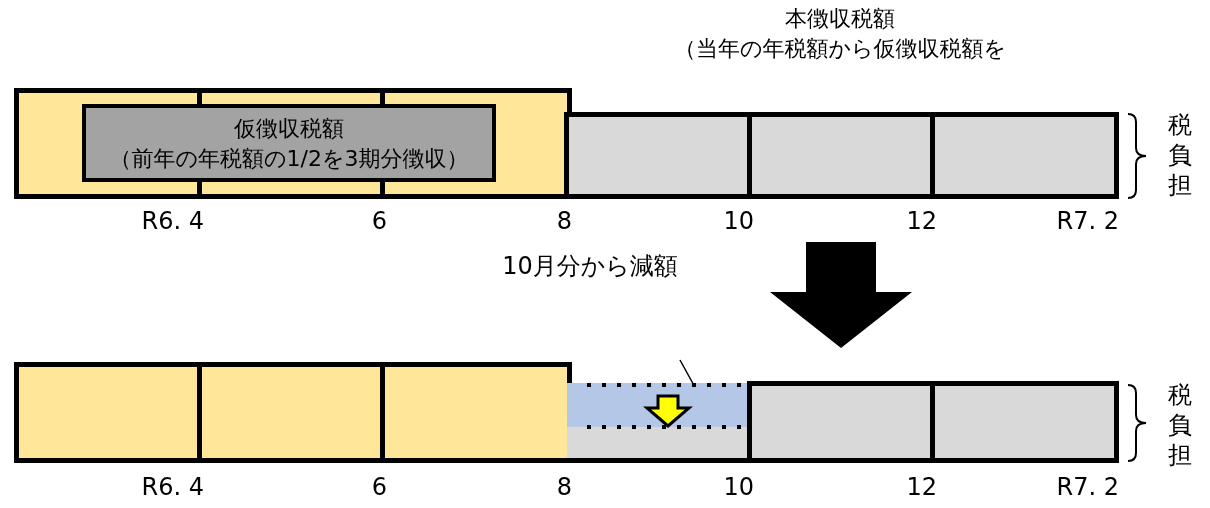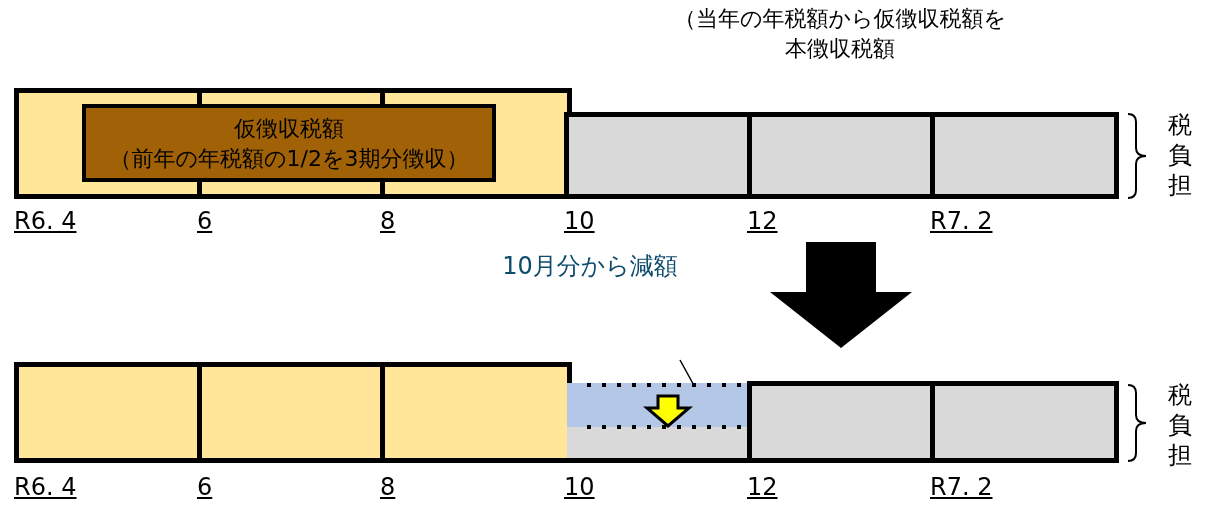--- a/index.html
+++ b/index.html
@@ -2,44 +2,44 @@
 <html><head>
 <meta charset="utf-8">
 <style>
   html, body { margin:0; padding:0; background:#ffffff; }
   body { width:1210px; height:508px; position:relative; overflow:hidden;
          font-family:"DejaVu Sans","Liberation Sans",sans-serif; color:#000; }
   .abs { position:absolute; box-sizing:border-box; }
   .cell { position:absolute; box-sizing:border-box; border:5px solid #000; }
   .yellow { background:#ffe699; }
   .gray { background:#d9d9d9; }
-  .lbl { position:absolute; font-size:24px; text-align:left; line-height:28px; white-space:nowrap;text-decoration:underline; }
+  .lbl { position:absolute; font-size:24px; text-align:right; line-height:28px; white-space:nowrap; }
   .caption { position:absolute; text-align:center; font-size:22px; line-height:30px; white-space:nowrap; }
-  .red { color:#0c4a6e; }
+  .red { color:#000000; }
   .vert { position:absolute; font-size:24px; line-height:30px; width:30px; text-align:center; }
 </style>
 </head>
 <body>
 
 <div class="caption" style="left:620px; top:4px; width:440px;">
+  <div>本徴収税額</div>
   <div>（当年の年税額から仮徴収税額を</div>
-  <div>本徴収税額</div>
 </div>
 
 <div>
 
   <div class="cell yellow" style="left:14px; top:88px; width:190px; height:111px;"></div>
   <div class="cell yellow" style="left:197px; top:88px; width:190px; height:111px;"></div>
   <div class="cell yellow" style="left:380px; top:88px; width:192px; height:111px;"></div>
 
   <div class="cell gray" style="left:564px; top:112px; width:190px; height:87px;"></div>
   <div class="cell gray" style="left:747px; top:112px; width:190px; height:87px;"></div>
   <div class="cell gray" style="left:930px; top:112px; width:189px; height:87px;"></div>
 
-  <div class="abs" style="left:82px; top:104px; width:414px; height:78px; background:#a16207; border:4px solid #000; text-align:center; font-size:22px; line-height:30px; padding-top:6px;">
+  <div class="abs" style="left:82px; top:104px; width:414px; height:78px; background:#a3a3a3; border:4px solid #000; text-align:center; font-size:22px; line-height:30px; padding-top:6px;">
     <div>仮徴収税額</div>
     <div style="white-space:nowrap;">（前年の年税額の1/2を3期分徴収）</div>
   </div>
 
   <div class="lbl" style="left:14px; top:207px; width:190px;">R6. 4</div>
   <div class="lbl" style="left:197px; top:207px; width:190px;">6</div>
   <div class="lbl" style="left:380px; top:207px; width:192px;">8</div>
   <div class="lbl" style="left:564px; top:207px; width:190px;">10</div>
   <div class="lbl" style="left:747px; top:207px; width:190px;">12</div>
   <div class="lbl" style="left:930px; top:207px; width:189px;">R7. 2</div>

